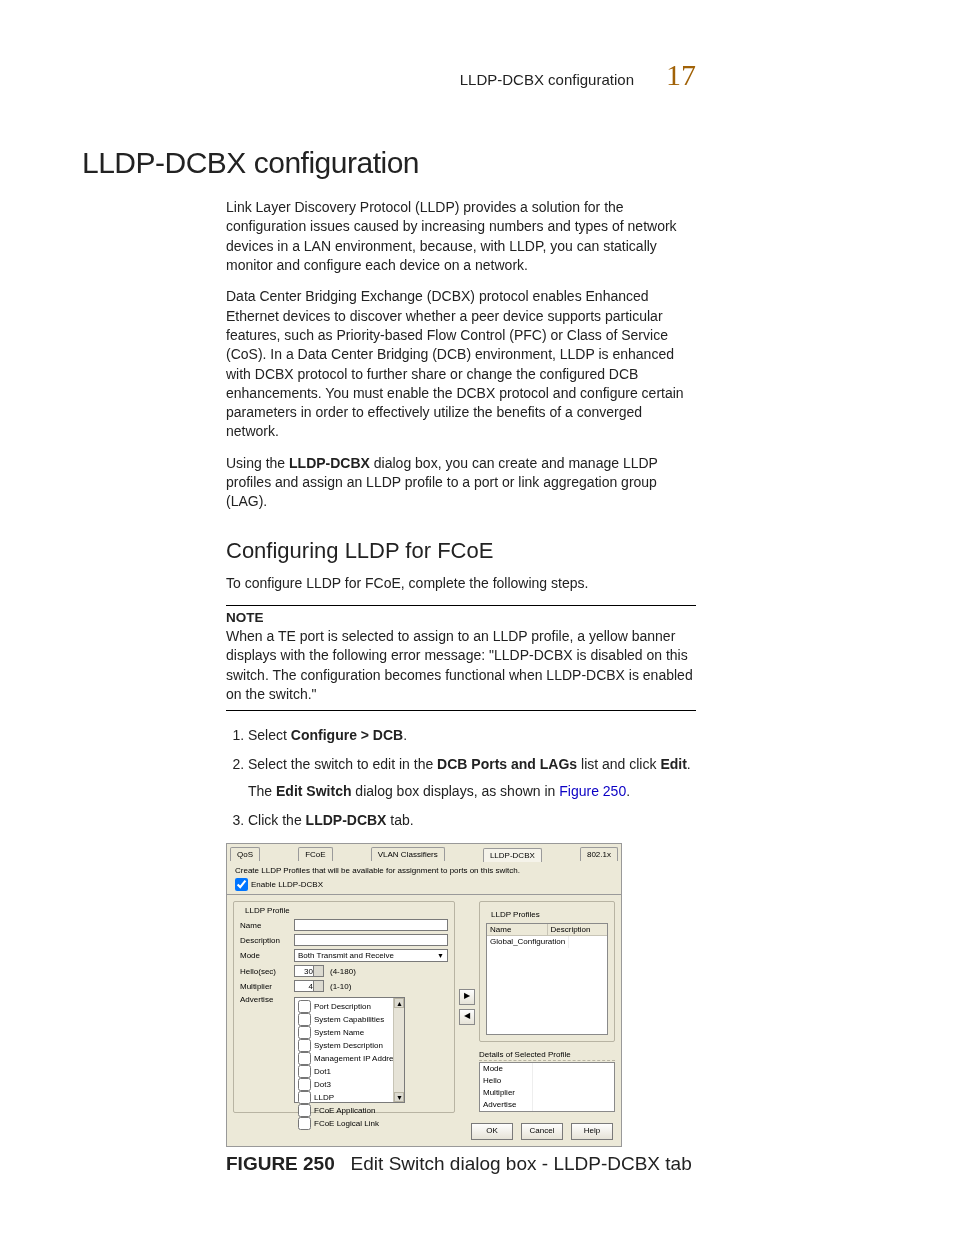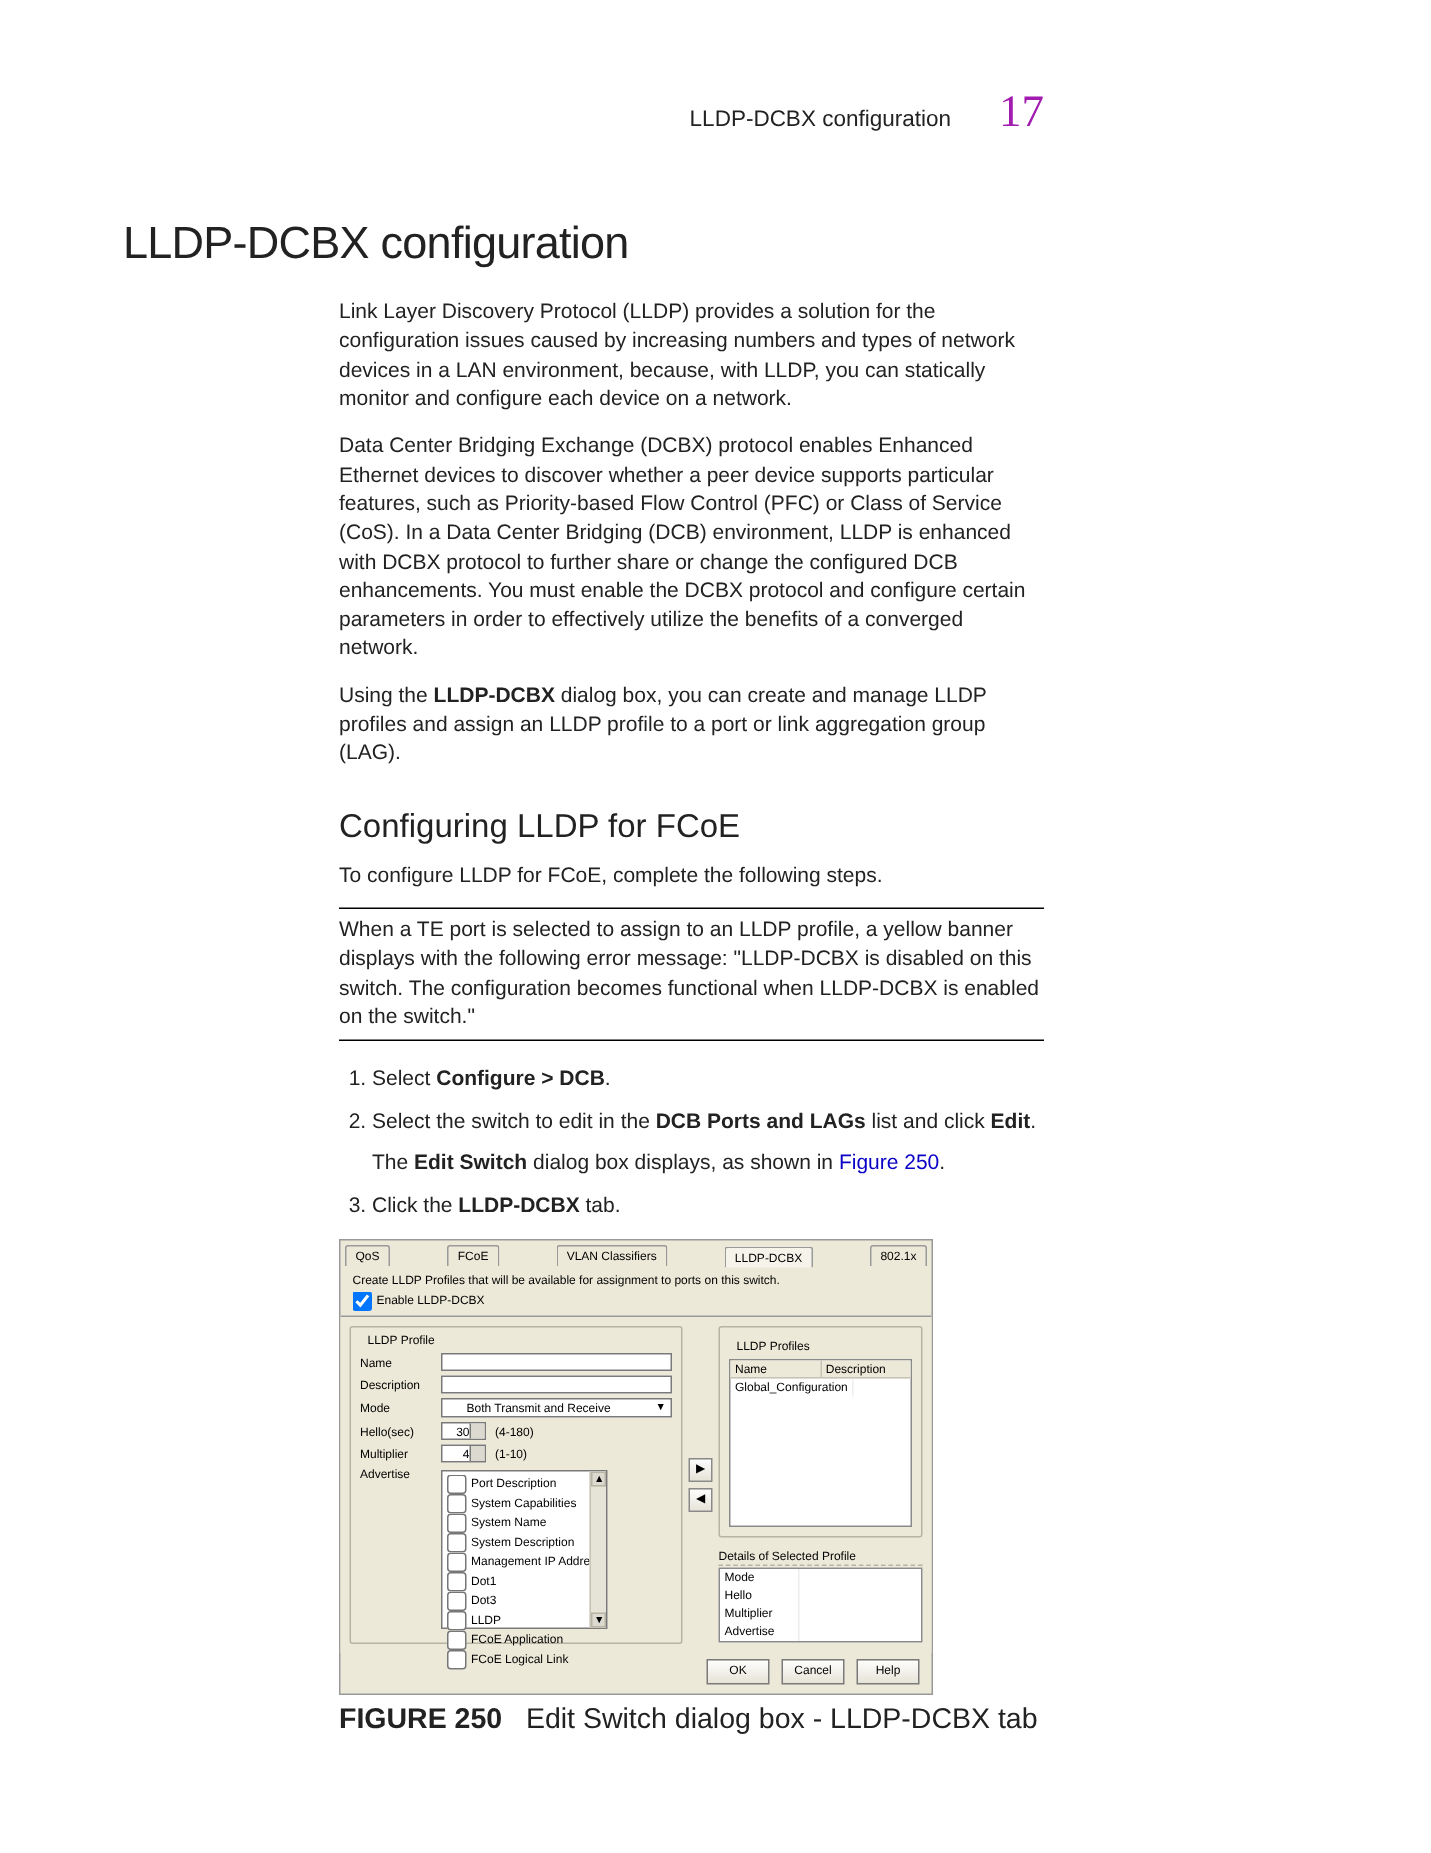--- a/index.html
+++ b/index.html
@@ -23,21 +23,21 @@
     gap: 32px;
     margin-bottom: 54px;
   }
   .running-head .rh-title {
     font-size: 15px;
     color: #222;
   }
   .running-head .rh-num {
     font-family: Georgia, "Times New Roman", serif;
     font-size: 30px;
-    color: #a21caf;
+    color: #a16207;
   }
   h1.main-head {
     font-family: Arial, Helvetica, sans-serif;
     font-weight: 400;
     font-size: 30px;
     margin: 0 0 18px 0;
     letter-spacing: -0.5px;
   }
   .body-col {
     margin-left: 144px;
@@ -158,21 +158,21 @@
     background: #fff;
     border: 1px solid #7a7a7a;
     box-sizing: border-box;
   }
   .sel-input {
     flex: 1;
     height: 13px;
     background: #fff;
     border: 1px solid #7a7a7a;
     font-size: 8px;
-    padding-left: 16px;
+    padding-left: 3px;
     line-height: 11px;
     position: relative;
     box-sizing: border-box;
   }
   .sel-input::after {
     content: "▼";
     position: absolute;
     right: 3px;
     top: 0;
     font-size: 7px;
@@ -283,20 +283,21 @@
     <p>Link Layer Discovery Protocol (LLDP) provides a solution for the configuration issues caused by increasing numbers and types of network devices in a LAN environment, because, with LLDP, you can statically monitor and configure each device on a network.</p>
     <p>Data Center Bridging Exchange (DCBX) protocol enables Enhanced Ethernet devices to discover whether a peer device supports particular features, such as Priority-based Flow Control (PFC) or Class of Service (CoS). In a Data Center Bridging (DCB) environment, LLDP is enhanced with DCBX protocol to further share or change the configured DCB enhancements. You must enable the DCBX protocol and configure certain parameters in order to effectively utilize the benefits of a converged network.</p>
     <p>
       <span>Using the </span><b class="kw">LLDP-DCBX</b><span> dialog box, you can create and manage LLDP profiles and assign an LLDP profile to a port or link aggregation group (LAG).</span>
     </p>
 
     <h2 class="sub-head">Configuring LLDP for FCoE</h2>
     <p>To configure LLDP for FCoE, complete the following steps.</p>
 
     <div class="note-block">
+      <span class="note-label">NOTE</span>
       <span class="note-text">When a TE port is selected to assign to an LLDP profile, a yellow banner displays with the following error message: "LLDP-DCBX is disabled on this switch. The configuration becomes functional when LLDP-DCBX is enabled on the switch."</span>
     </div>
 
     <ol class="steps">
       <li>
         <span>Select </span><b class="kw">Configure &gt; DCB</b><span>.</span>
       </li>
       <li>
         <span>Select the switch to edit in the </span><b class="kw">DCB Ports and LAGs</b><span> list and click </span><b class="kw">Edit</b><span>.</span>
         <span class="sub">

